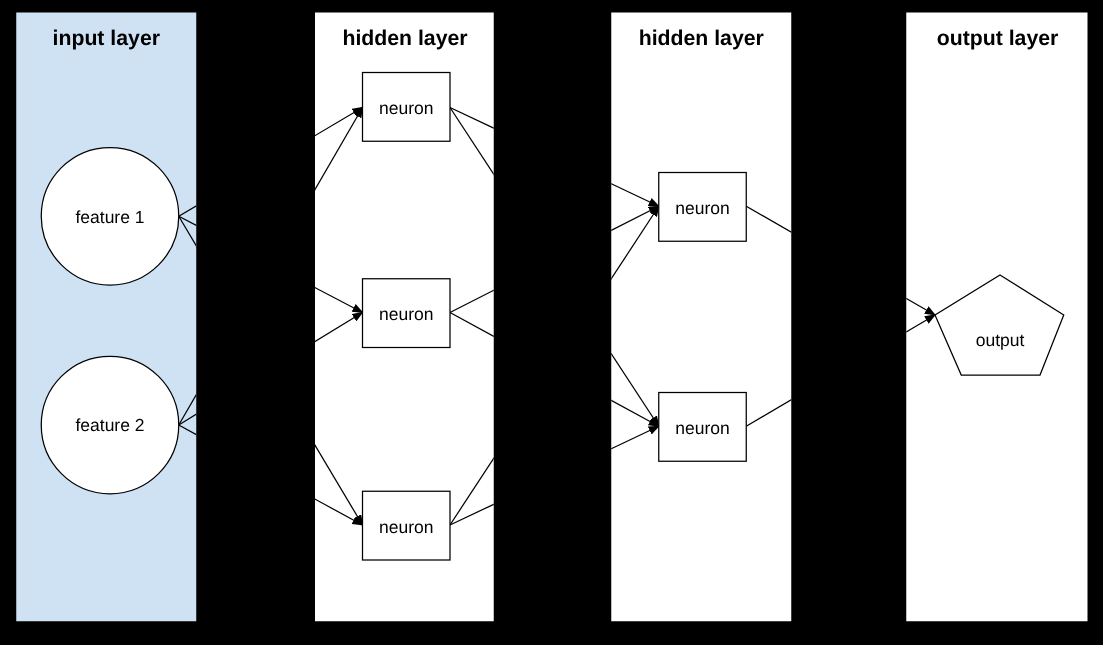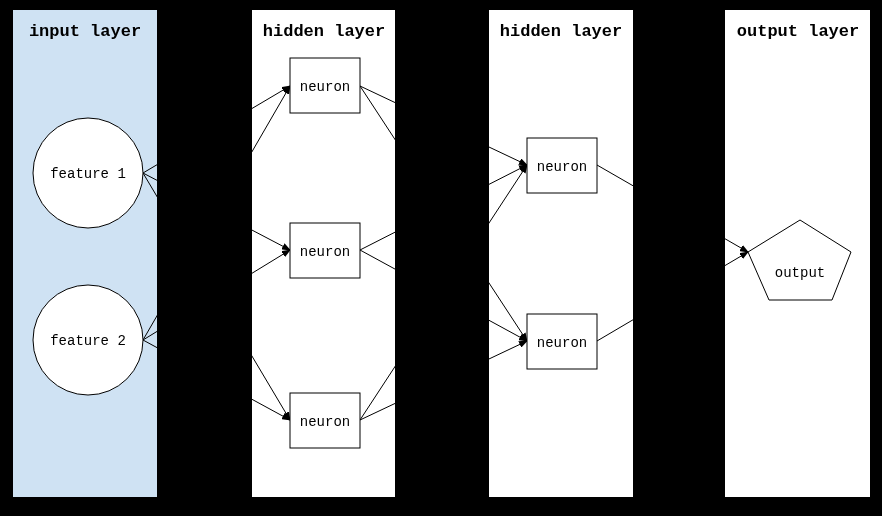--- a/index.html
+++ b/index.html
@@ -9,21 +9,20 @@
     width: 882px;
     height: 516px;
     overflow: hidden;
     font-family: "Liberation Sans", sans-serif;
   }
   .diagram-wrap {
     position: relative;
     width: 882px;
     height: 496px;
     background: #000000;
-    font-family: Liberation Mono, monospace;
   }
   svg text {
     fill: #000000;
   }
   .layer-title {
     font-size: 17px;
     font-weight: bold;
   }
   .node-label {
     font-size: 14px;

